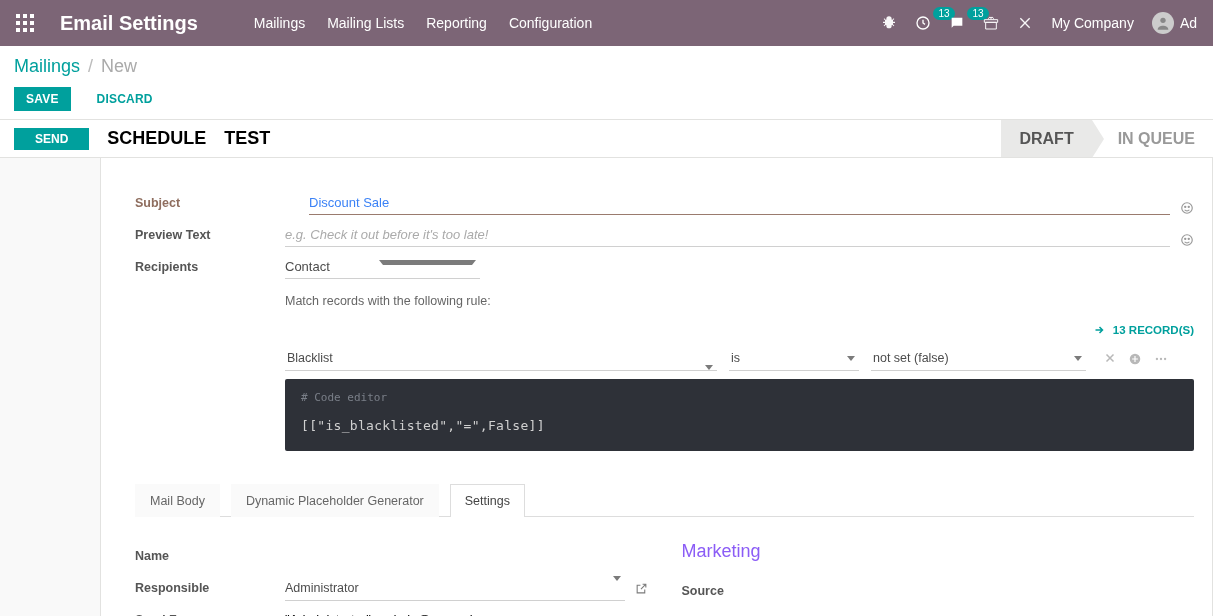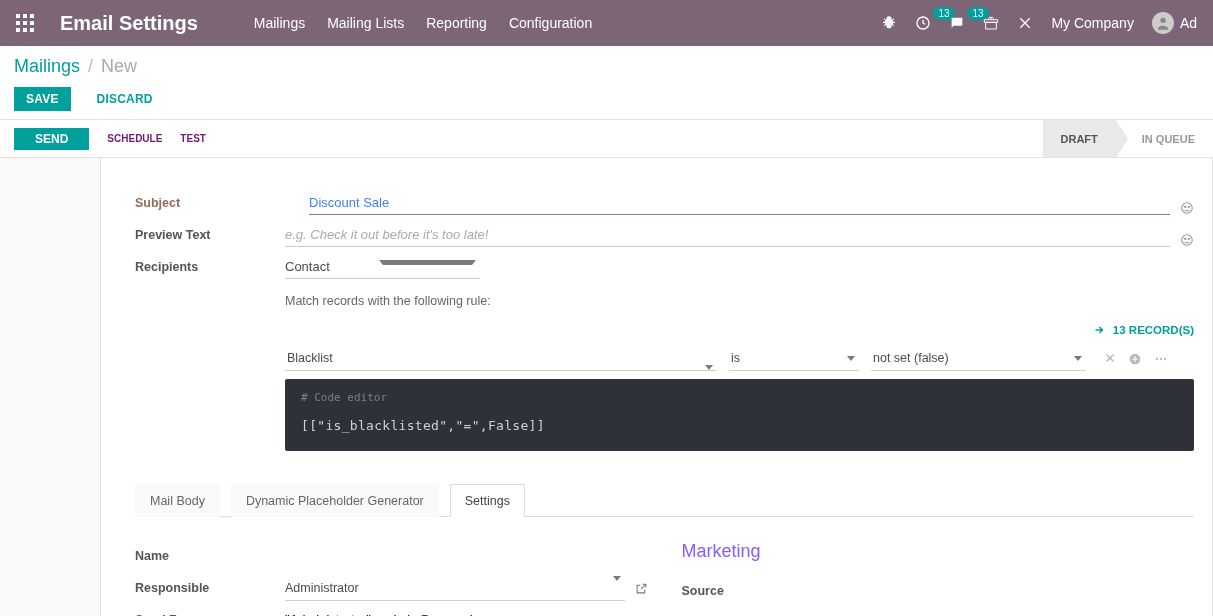--- a/index.html
+++ b/index.html
@@ -30,24 +30,24 @@
   .breadcrumb .bc-current { color: #aaa; }
   .action-row { display: flex; gap: 14px; }
   .btn { padding: 5px 12px; font-size: 12px; font-weight: 600; border: none; cursor: pointer; letter-spacing: .2px; }
   .btn-primary { background: #00a09d; color: #fff; }
   .btn-link { background: none; color: #00a09d; }
 
   
   .statusbar { background: #fff; border-bottom: 1px solid #e2e2e0; height: 38px; display: flex; align-items: center; padding-left: 14px; }
   .statusbar .left { display: flex; gap: 18px; align-items: center; }
   .statusbar .btn-send { background: #00a09d; color: #fff; padding: 4px 21px; font-weight: 600; cursor: pointer; font-size:12px; }
-  .statusbar .status-link { color: #701a75; font-weight: 600; font-size: 10px; cursor: pointer; }
+  .statusbar .status-link { color: #000000; font-weight: 600; font-size: 18px; cursor: pointer; }
   .statusbar .spacer { flex: 1; }
   .statusbar .stages { display: flex; height: 100%; }
-  .stage { display: flex; align-items: center; padding: 0 18px; font-size: 11px; font-weight: 600; color: #999; position: relative; height: 100%; }
+  .stage { display: flex; align-items: center; padding: 0 18px; font-size: 16px; font-weight: 600; color: #999; position: relative; height: 100%; }
   .stage.active { background: #e9e9e8; color: #555; }
   .stage.active::after { content:""; position:absolute; right:-12px; top:0; width:0; height:0; border-top:19px solid transparent; border-bottom:19px solid transparent; border-left:12px solid #e9e9e8; z-index:2; }
   .stage.second { padding-left: 26px; }
 
   
   .sheet-wrap { padding: 0 0 0 100px; }
   .sheet { background: #fff; border: 1px solid #e2e2e0; border-top: none; min-height: 600px; padding: 30px 18px 40px 34px; }
 
   .form-row { display: flex; align-items: center; min-height: 30px; margin-bottom: 2px; }
   .form-row .label { width: 150px; font-weight: 600; color: #555; font-size: 12.5px; flex-shrink: 0; }

